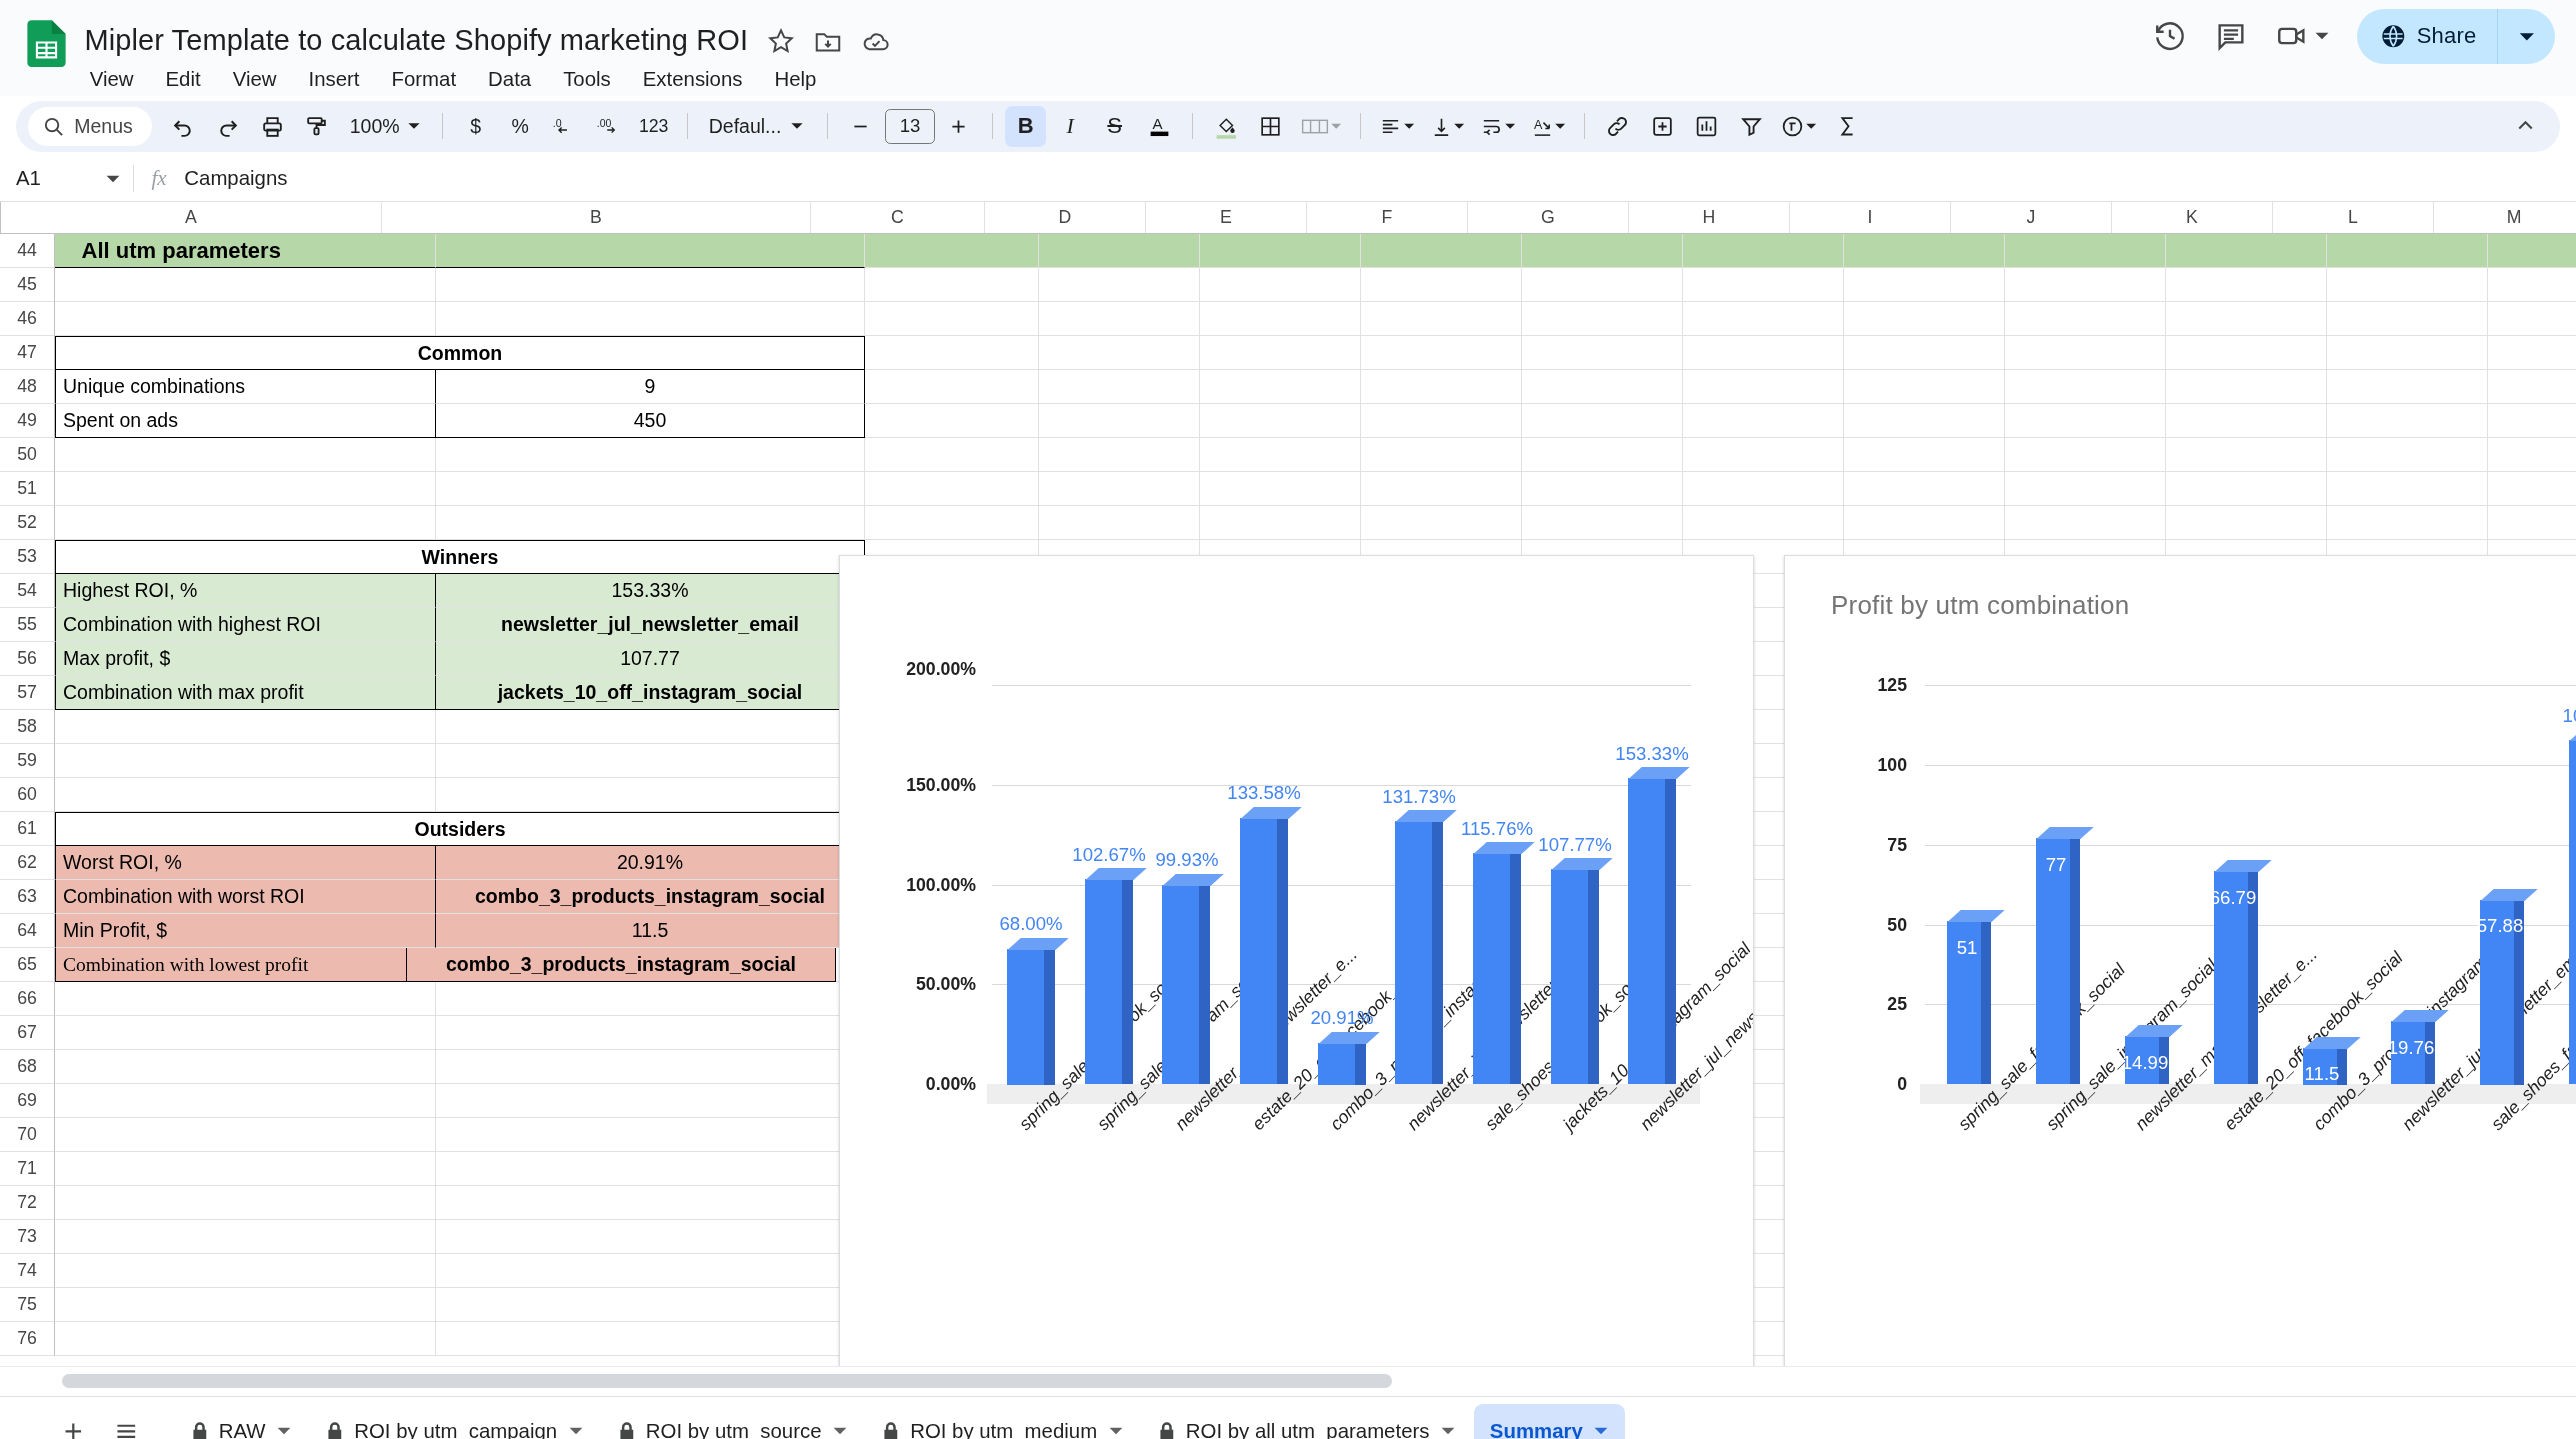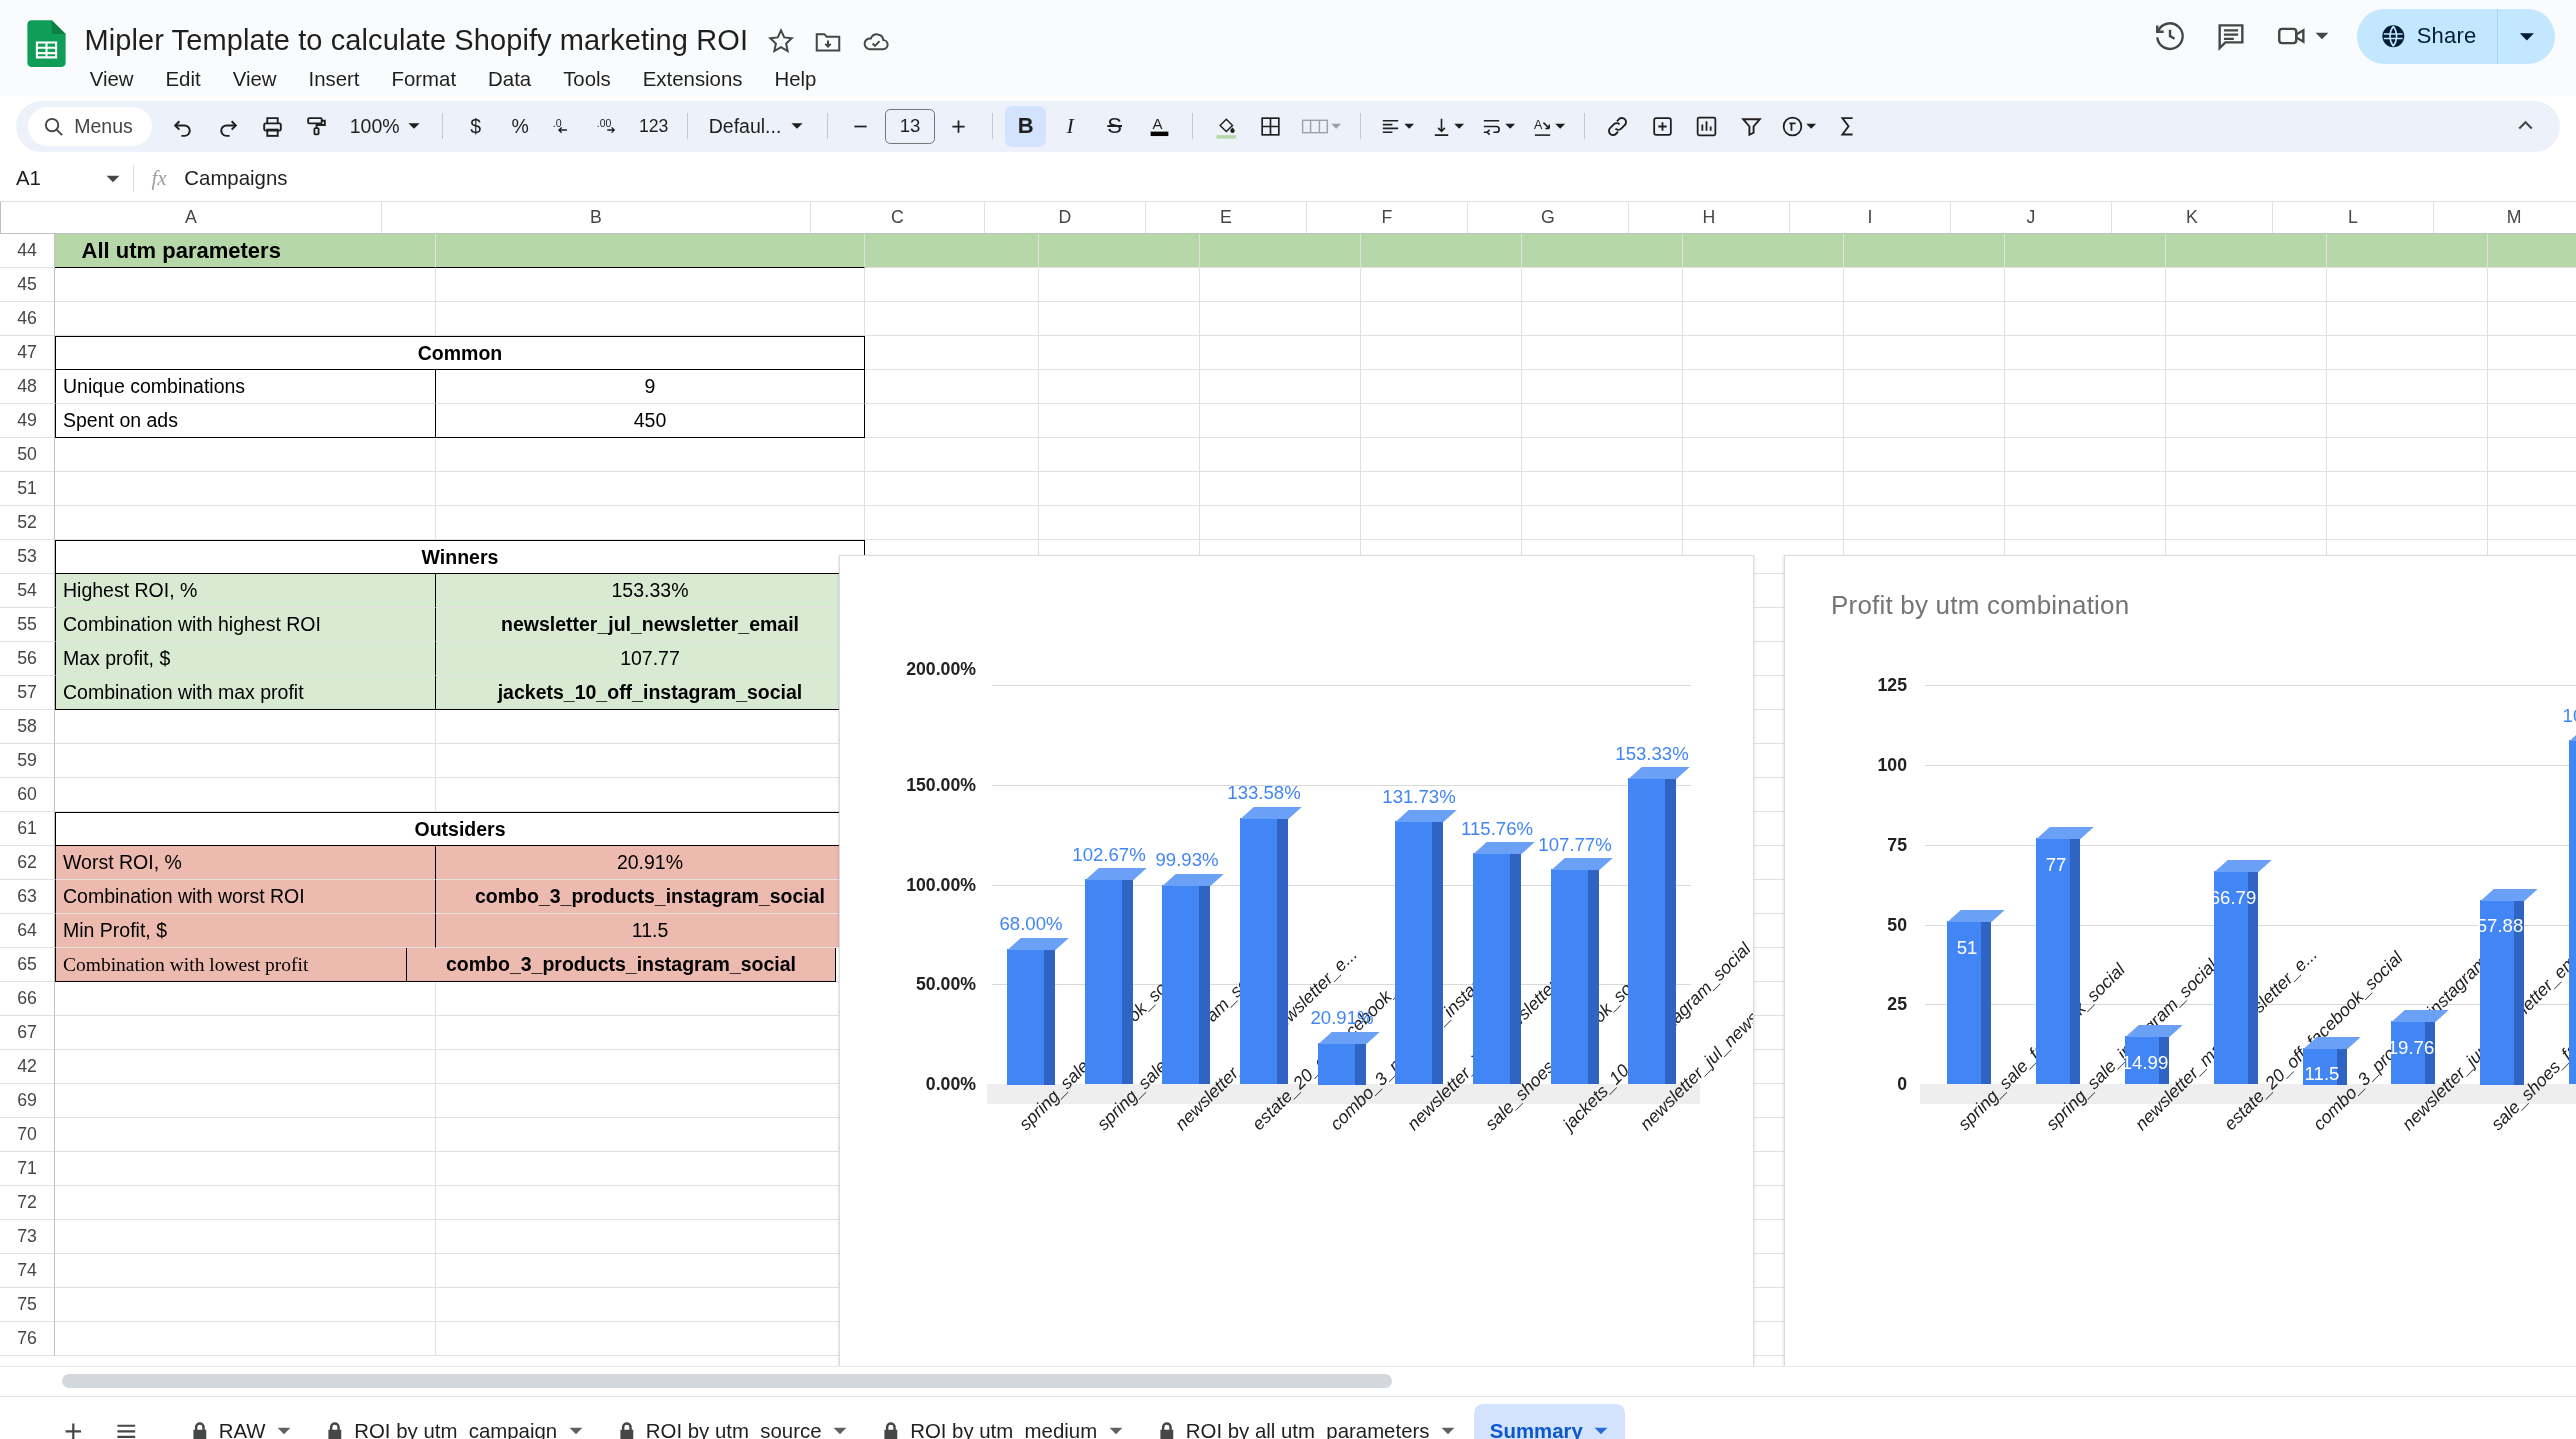--- a/index.html
+++ b/index.html
@@ -679,21 +679,21 @@
         <div class="rowhdr">58</div>
         <div class="rowhdr">59</div>
         <div class="rowhdr">60</div>
         <div class="rowhdr">61</div>
         <div class="rowhdr">62</div>
         <div class="rowhdr">63</div>
         <div class="rowhdr">64</div>
         <div class="rowhdr">65</div>
         <div class="rowhdr">66</div>
         <div class="rowhdr">67</div>
-        <div class="rowhdr">42</div>
+        <div class="rowhdr">68</div>
         <div class="rowhdr">69</div>
         <div class="rowhdr">70</div>
         <div class="rowhdr">71</div>
         <div class="rowhdr">72</div>
         <div class="rowhdr">73</div>
         <div class="rowhdr">74</div>
         <div class="rowhdr">75</div>
         <div class="rowhdr">76</div>
       </div>
     <div class="cells" id="cellgrid">

